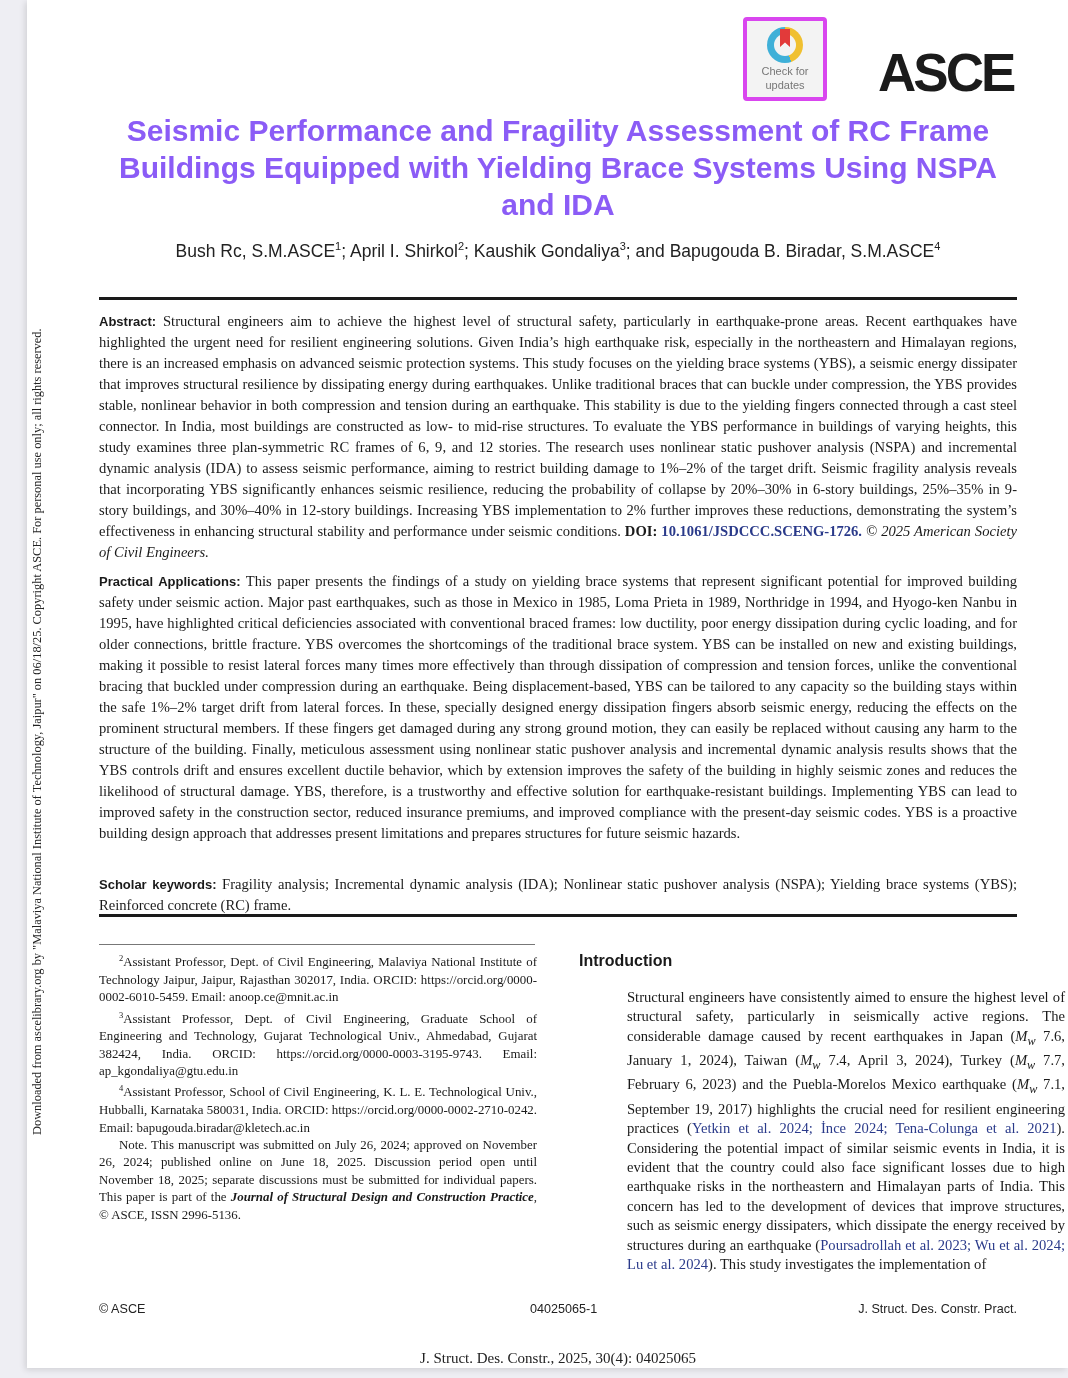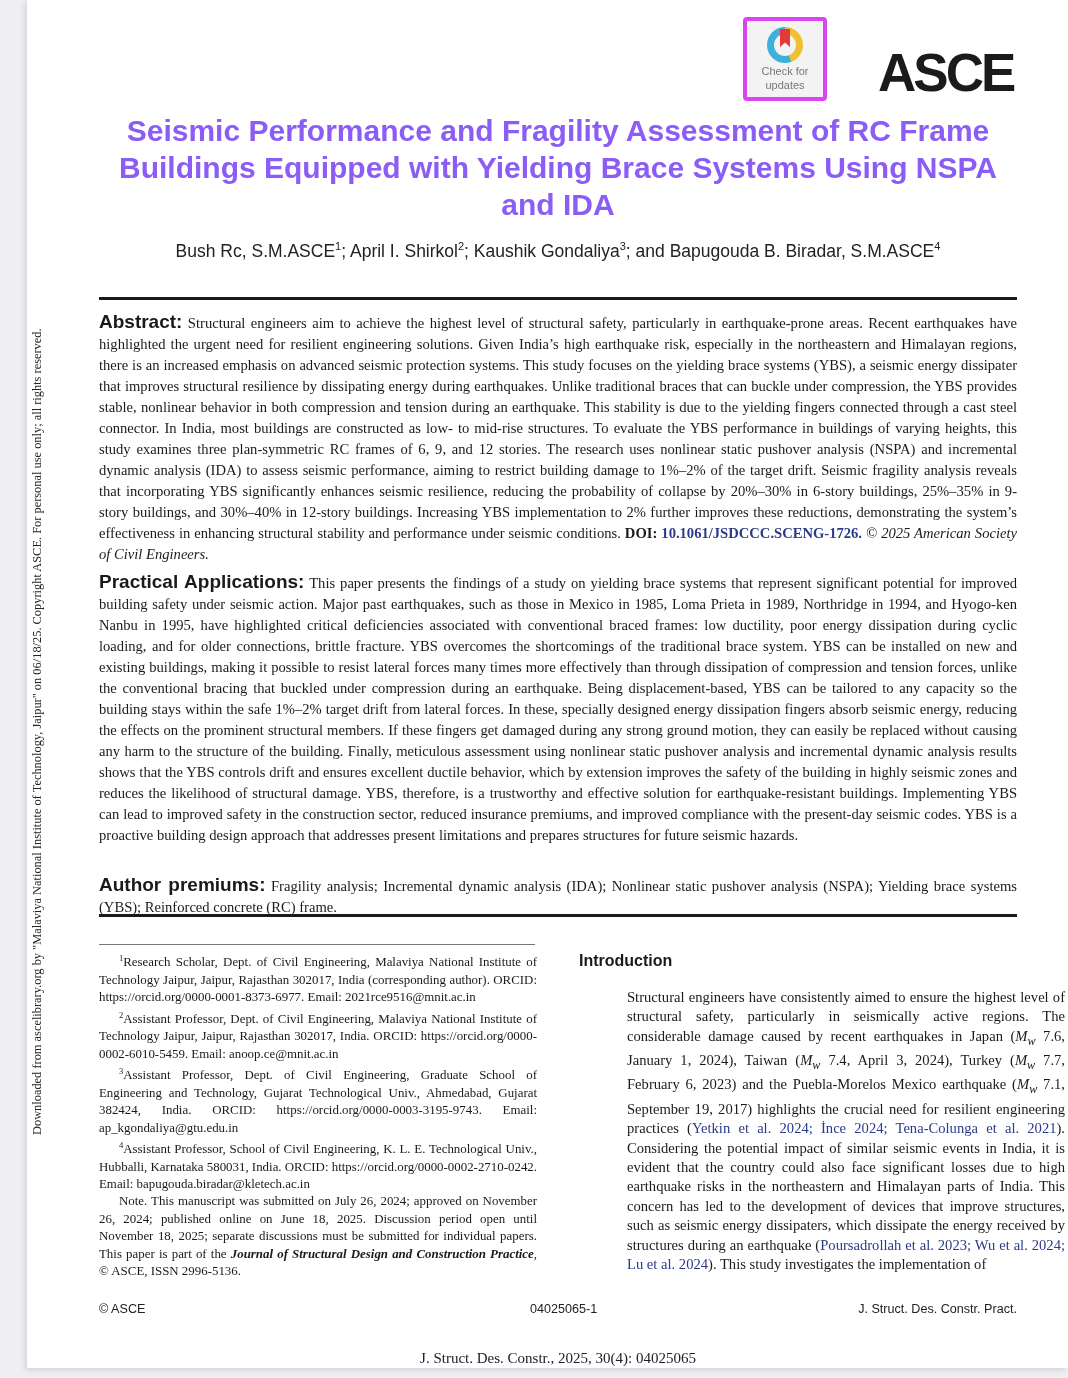--- a/index.html
+++ b/index.html
@@ -67,21 +67,21 @@
     position:absolute; left:99px; width:918px; height:3px; background:#1a1a1a;
   }
   .rule-thin {
     position:absolute; left:99px; height:1px; background:#777;
   }
   .abstract-block {
     position:absolute; left:99px; width:918px;
     font-size:14.6px; line-height:21px; text-align:justify;
   }
   .abstract-block .head {
-    font-family:"Liberation Sans", sans-serif; font-weight:bold; font-size:19px;
+    font-family:"Liberation Sans", sans-serif; font-weight:bold; font-size:13px;
   }
   .doi-label { font-weight:bold; }
   .doi-link { color:#2a3a8a; font-weight:bold; }
   .copy-italic { font-style:italic; }
   .footnotes {
     position:absolute; left:99px; width:438px; top:950px;
     font-size:12.9px; line-height:17.4px; text-align:justify;
   }
   .footnotes p { margin:0; text-indent:20px; }
   .footnotes sup { font-size:8.5px; }
@@ -139,29 +139,28 @@
   <span class="doi-link">10.1061/JSDCCC.SCENG-1726.</span>
   <span class="copy-italic">© 2025 American Society of Civil Engineers.</span>
 </div>
 
 <div class="abstract-block" style="top:571px;">
   <span class="head">Practical Applications:</span>
   <span>This paper presents the findings of a study on yielding brace systems that represent significant potential for improved building safety under seismic action. Major past earthquakes, such as those in Mexico in 1985, Loma Prieta in 1989, Northridge in 1994, and Hyogo-ken Nanbu in 1995, have highlighted critical deficiencies associated with conventional braced frames: low ductility, poor energy dissipation during cyclic loading, and for older connections, brittle fracture. YBS overcomes the shortcomings of the traditional brace system. YBS can be installed on new and existing buildings, making it possible to resist lateral forces many times more effectively than through dissipation of compression and tension forces, unlike the conventional bracing that buckled under compression during an earthquake. Being displacement-based, YBS can be tailored to any capacity so the building stays within the safe 1%–2% target drift from lateral forces. In these, specially designed energy dissipation fingers absorb seismic energy, reducing the effects on the prominent structural members. If these fingers get damaged during any strong ground motion, they can easily be replaced without causing any harm to the structure of the building. Finally, meticulous assessment using nonlinear static pushover analysis and incremental dynamic analysis results shows that the YBS controls drift and ensures excellent ductile behavior, which by extension improves the safety of the building in highly seismic zones and reduces the likelihood of structural damage. YBS, therefore, is a trustworthy and effective solution for earthquake-resistant buildings. Implementing YBS can lead to improved safety in the construction sector, reduced insurance premiums, and improved compliance with the present-day seismic codes. YBS is a proactive building design approach that addresses present limitations and prepares structures for future seismic hazards.</span>
 </div>
 
 <div class="abstract-block" style="top:874px;">
-  <span class="head">Author premiums:</span>
+  <span class="head">Scholar keywords:</span>
   <span>Fragility analysis; Incremental dynamic analysis (IDA); Nonlinear static pushover analysis (NSPA); Yielding brace systems (YBS); Reinforced concrete (RC) frame.</span>
 </div>
 
 <div class="rule-thick" style="top:914px;"></div>
 <div class="rule-thin" style="top:944px; width:436px;"></div>
 
 <div class="footnotes">
-  <p><sup>1</sup><span>Research Scholar, Dept. of Civil Engineering, Malaviya National Institute of Technology Jaipur, Jaipur, Rajasthan 302017, India (corresponding author). ORCID: https://orcid.org/0000-0001-8373-6977. Email: 2021rce9516@mnit.ac.in</span></p>
   <p><sup>2</sup><span>Assistant Professor, Dept. of Civil Engineering, Malaviya National Institute of Technology Jaipur, Jaipur, Rajasthan 302017, India. ORCID: https://orcid.org/0000-0002-6010-5459. Email: anoop.ce@mnit.ac.in</span></p>
   <p><sup>3</sup><span>Assistant Professor, Dept. of Civil Engineering, Graduate School of Engineering and Technology, Gujarat Technological Univ., Ahmedabad, Gujarat 382424, India. ORCID: https://orcid.org/0000-0003-3195-9743. Email: ap_kgondaliya@gtu.edu.in</span></p>
   <p><sup>4</sup><span>Assistant Professor, School of Civil Engineering, K. L. E. Technological Univ., Hubballi, Karnataka 580031, India. ORCID: https://orcid.org/0000-0002-2710-0242. Email: bapugouda.biradar@kletech.ac.in</span></p>
   <p><span>Note. This manuscript was submitted on July 26, 2024; approved on November 26, 2024; published online on June 18, 2025. Discussion period open until November 18, 2025; separate discussions must be submitted for individual papers. This paper is part of the </span><span class="ji">Journal of Structural Design and Construction Practice</span><span>, © ASCE, ISSN 2996-5136.</span></p>
 </div>
 
 <div class="intro-head">Introduction</div>
 
 <div class="intro-body">
   <span>Structural engineers have consistently aimed to ensure the highest level of structural safety, particularly in seismically active regions. The considerable damage caused by recent earthquakes in Japan (</span><span class="mw">M</span><sub class="mw">w</sub><span> 7.6, January 1, 2024), Taiwan (</span><span class="mw">M</span><sub class="mw">w</sub><span> 7.4, April 3, 2024), Turkey (</span><span class="mw">M</span><sub class="mw">w</sub><span> 7.7, February 6, 2023) and the Puebla-Morelos Mexico earthquake (</span><span class="mw">M</span><sub class="mw">w</sub><span> 7.1, September 19, 2017) highlights the crucial need for resilient engineering practices (</span><span class="cite">Yetkin et al. 2024; İnce 2024; Tena-Colunga et al. 2021</span><span>). Considering the potential impact of similar seismic events in India, it is evident that the country could also face significant losses due to high earthquake risks in the northeastern and Himalayan parts of India. This concern has led to the development of devices that improve structures, such as seismic energy dissipaters, which dissipate the energy received by structures during an earthquake (</span><span class="cite">Poursadrollah et al. 2023; Wu et al. 2024; Lu et al. 2024</span><span>). This study investigates the implementation of</span>

